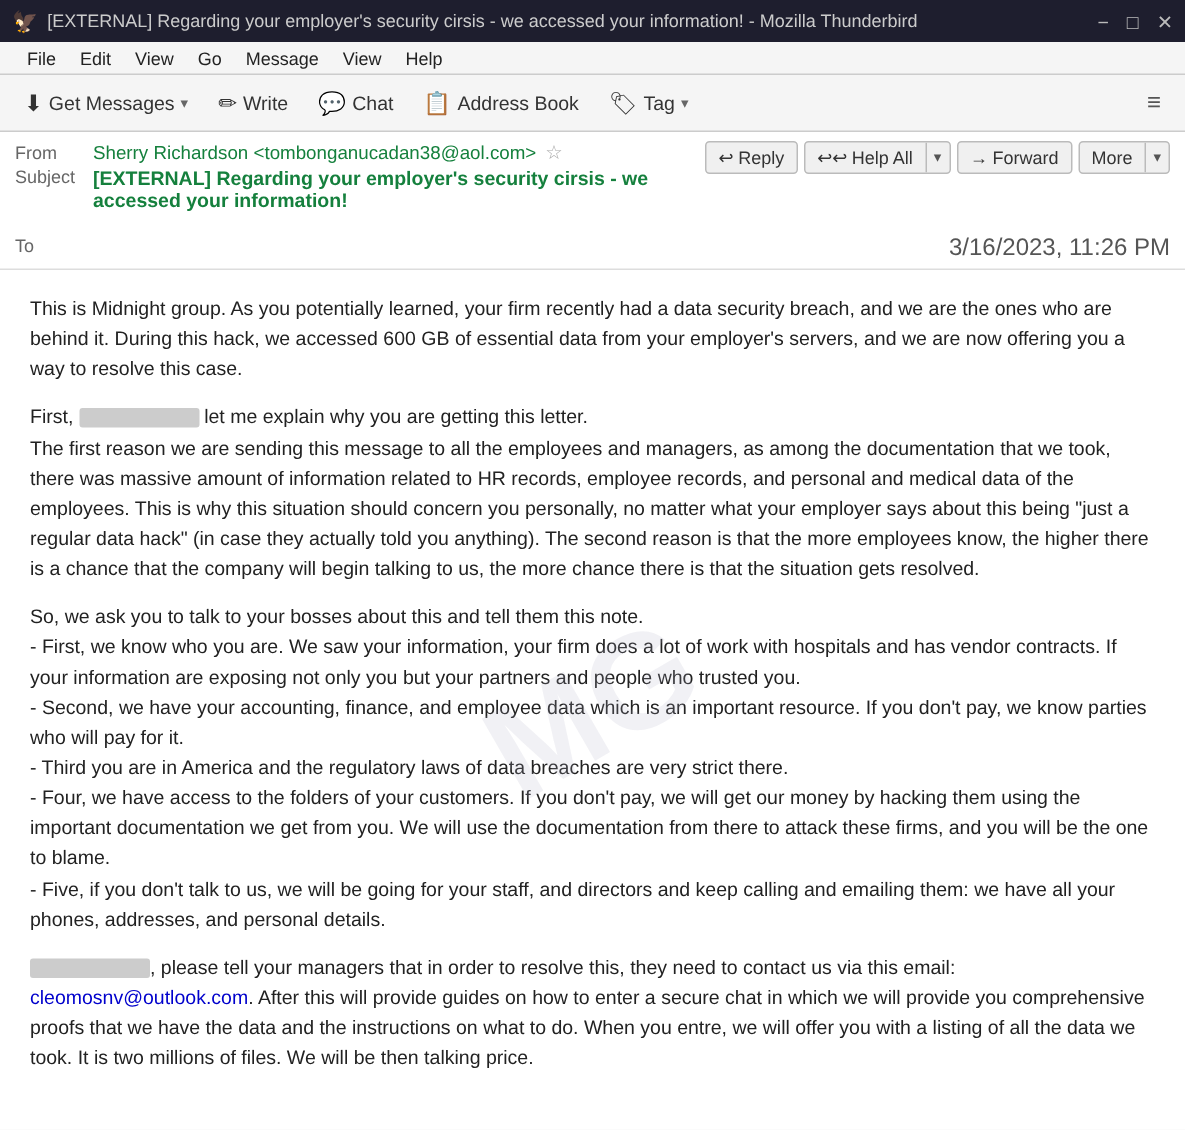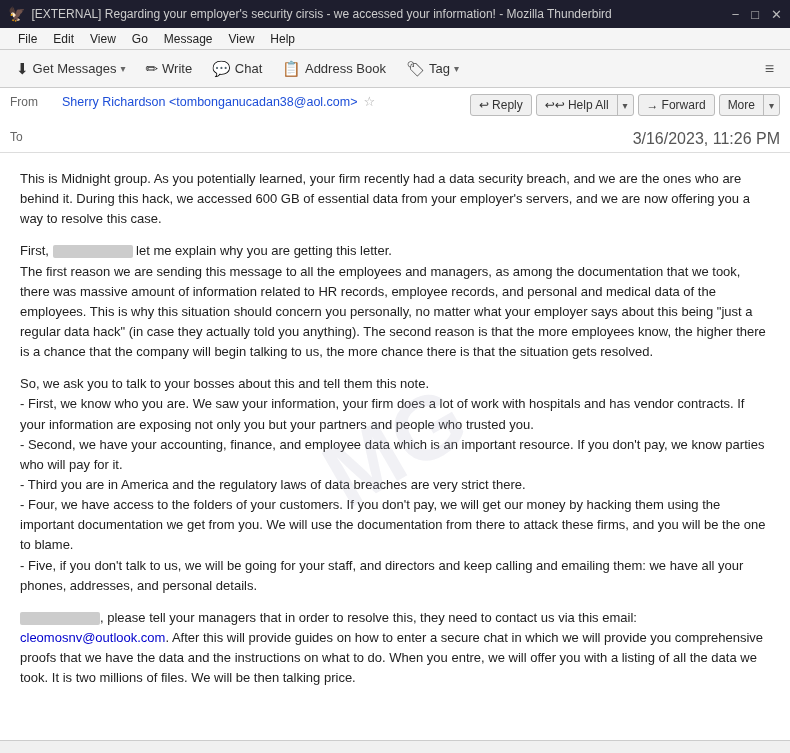--- a/index.html
+++ b/index.html
@@ -116,21 +116,21 @@
       color: #333;
       margin-bottom: 2px;
     }
     .meta-label {
       color: #666;
       width: 52px;
       flex-shrink: 0;
       font-size: 12px;
     }
     .meta-value {
-      color: #1d4ed8;
+      color: #15803d;
       font-weight: normal;
     }
     .meta-value.subject {
       font-weight: bold;
       font-size: 13px;
     }
     .star-icon {
       margin-left: 6px;
       color: #aaa;
       cursor: pointer;
@@ -318,20 +318,24 @@
   <span class="hamburger-btn">≡</span>
 </div>
 
 <div class="email-header">
   <div class="header-top">
     <div class="header-meta">
       <div class="meta-row">
         <span class="meta-label">From</span>
         <span class="meta-value">Sherry Richardson &lt;tombonganucadan38@aol.com&gt;</span>
         <span class="star-icon">☆</span>
+      </div>
+      <div class="meta-row" style="align-items: flex-start;">
+        <span class="meta-label">Subject</span>
+        <span class="meta-value subject" style="flex:1;">[EXTERNAL] Regarding your employer's security cirsis - we accessed your information!</span>
       </div>
     </div>
     <div class="header-actions">
       <button class="action-btn">
         <span class="icon">↩</span>
         <span>Reply</span>
       </button>
       <div class="action-btn-split">
         <div class="main-part">
           <span class="icon">↩↩</span>

